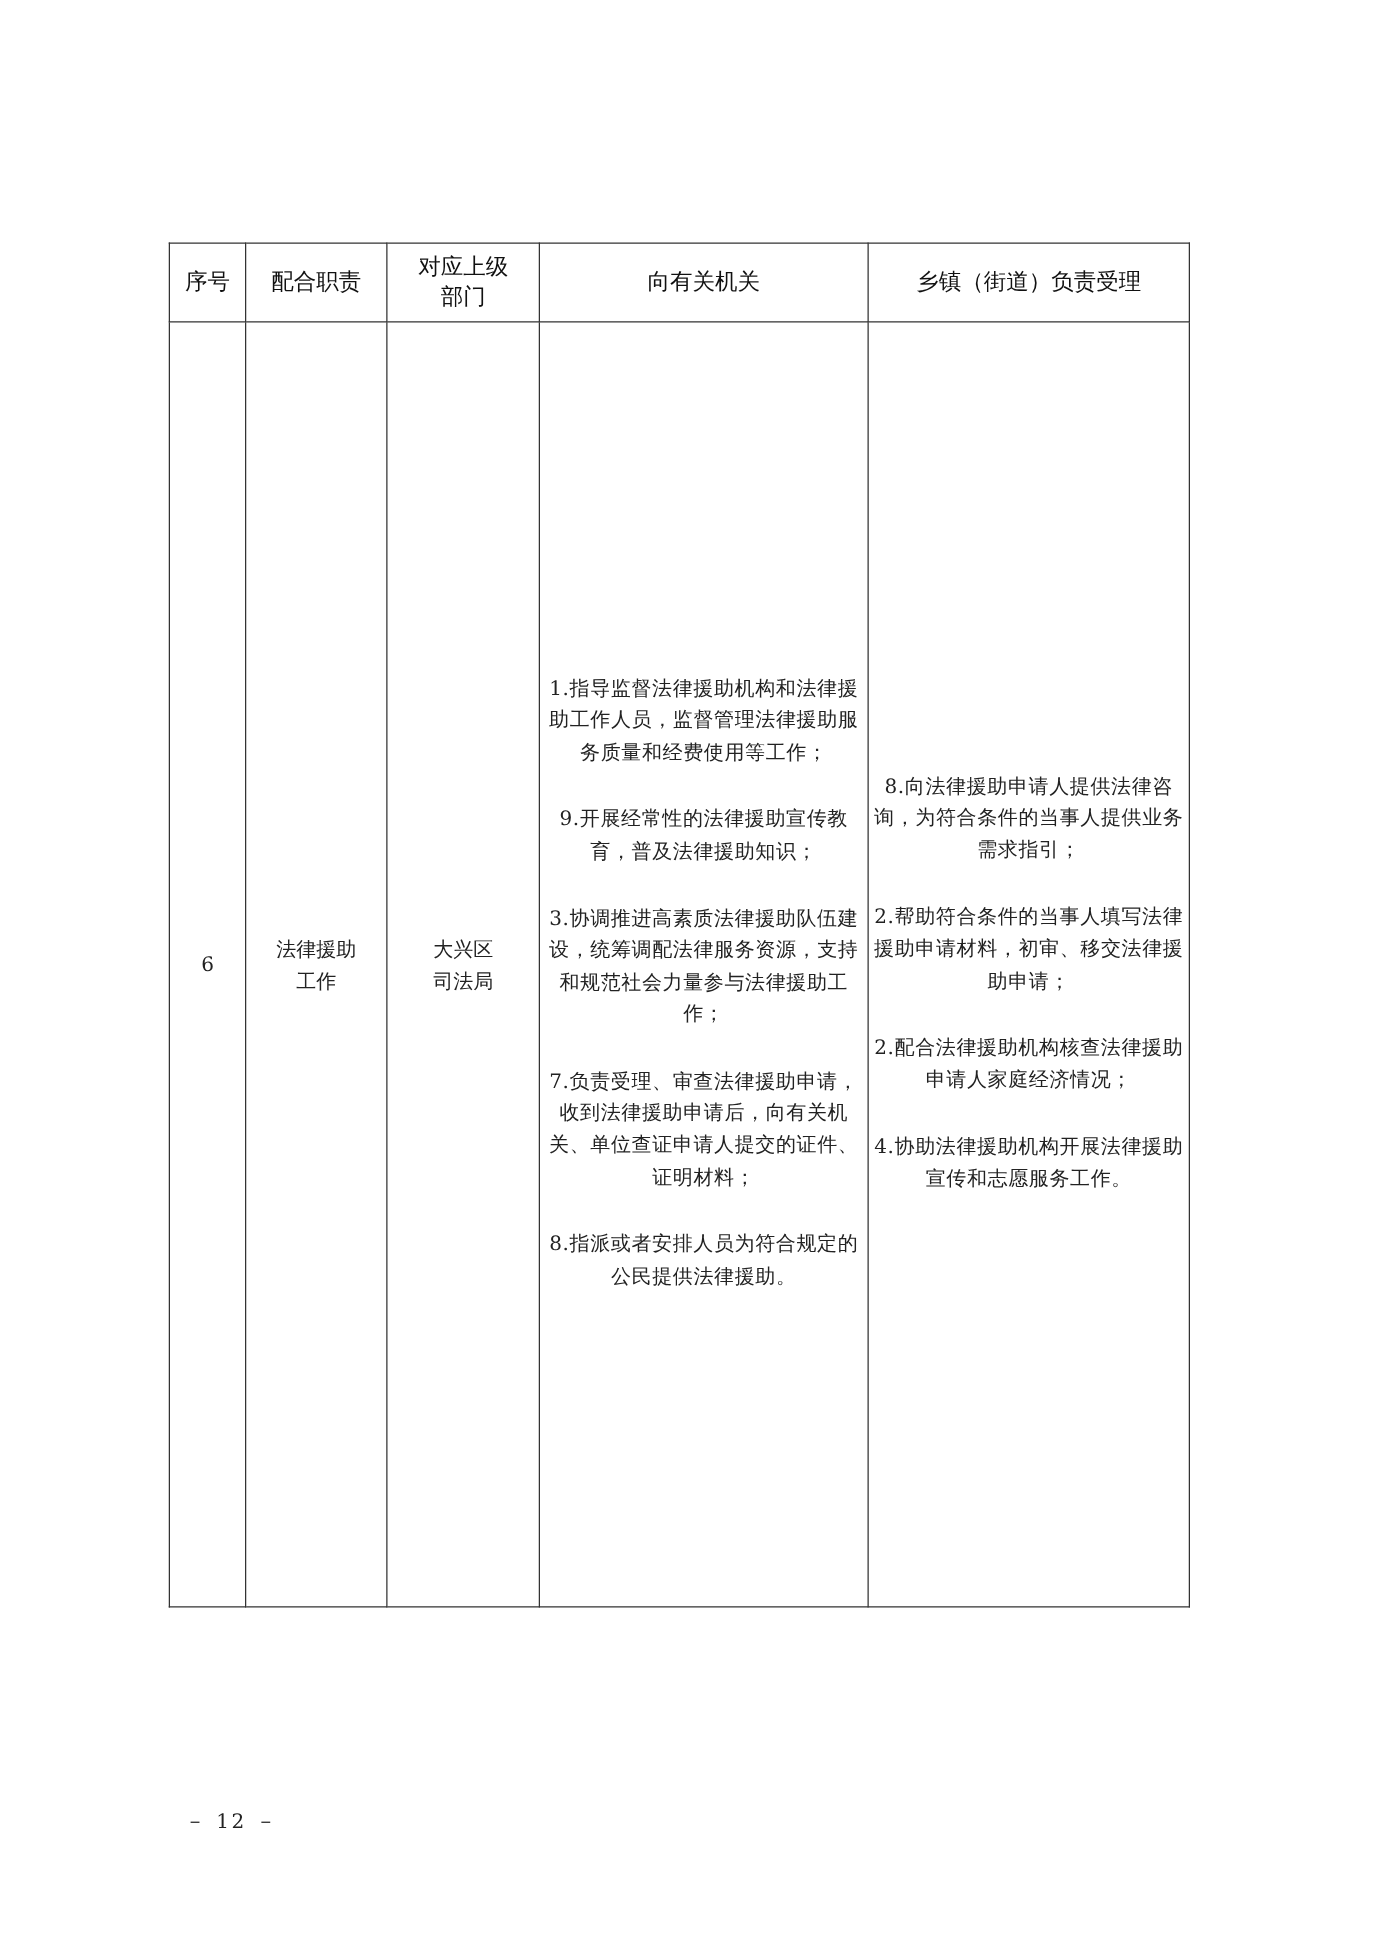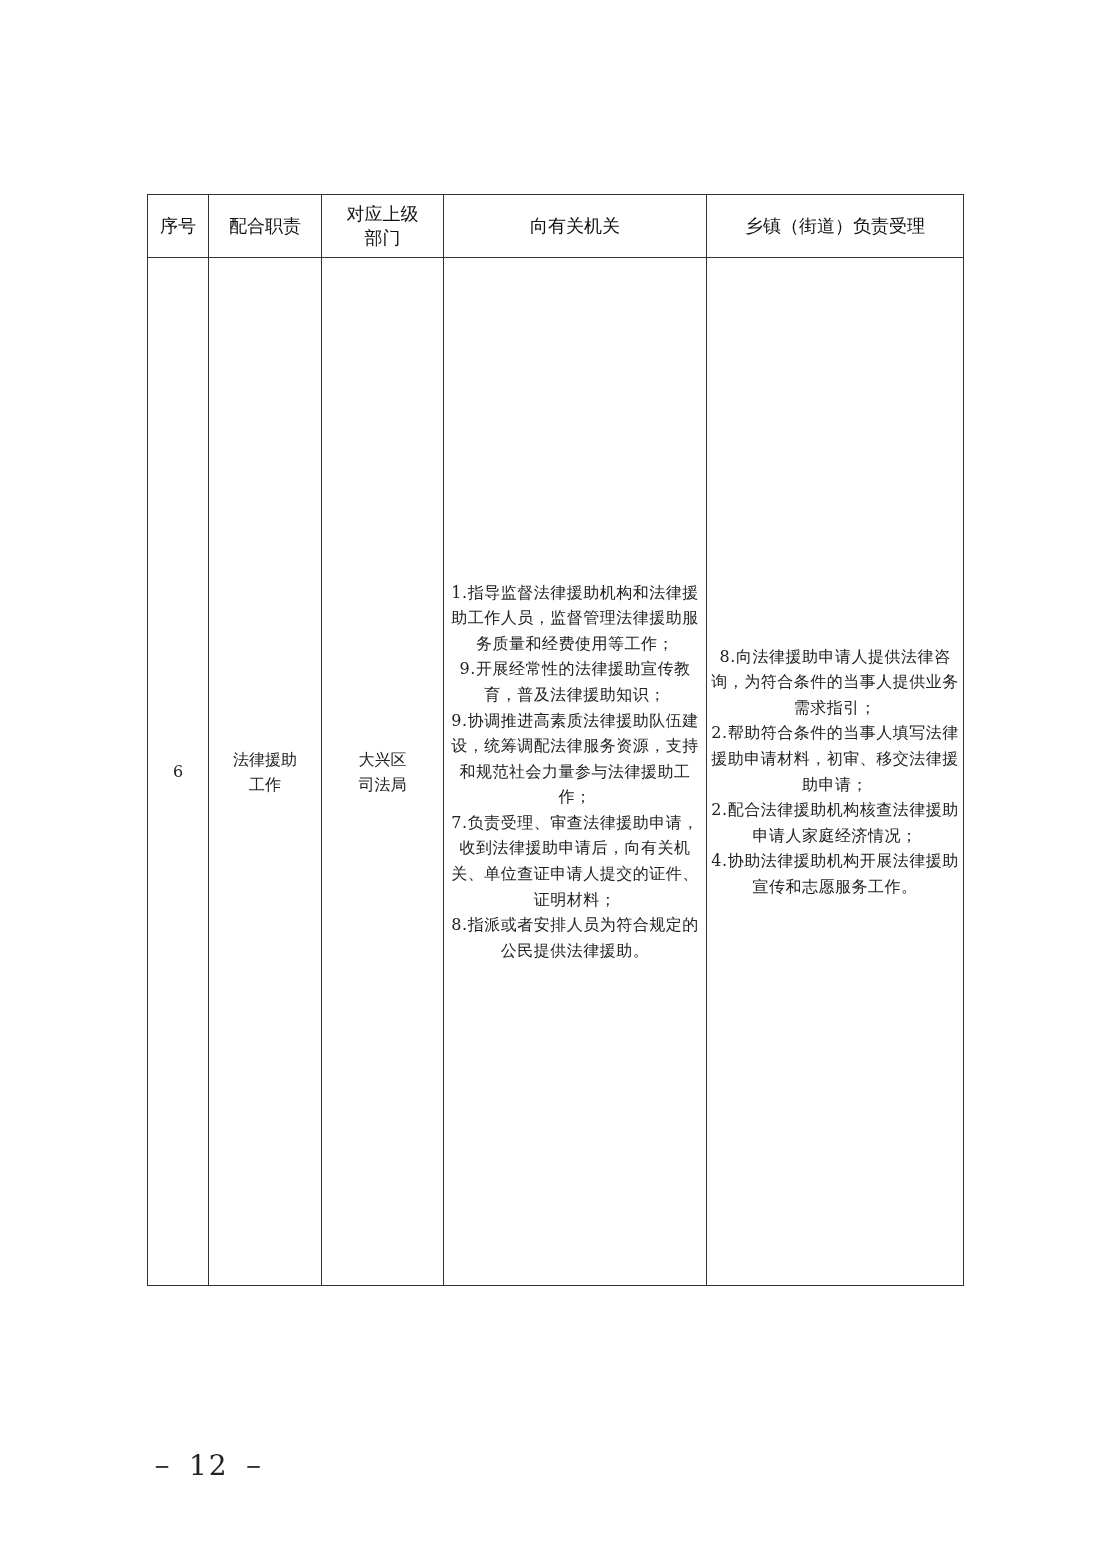--- a/index.html
+++ b/index.html
@@ -1,24 +1,24 @@
 <!DOCTYPE html>
 <html><head>
 <meta charset="utf-8">
 <style>
   html, body { margin:0; padding:0; background:#ffffff; }
   body { width:1102px; height:1559px; position:relative; overflow:hidden; font-family:"DejaVu Sans", sans-serif; color:#1a1a1a; }
-  .tbl { position:absolute; left:147px; top:194px; border-collapse:collapse; table-layout:fixed;padding-left:13px; }
+  .tbl { position:absolute; left:135px; top:194px; border-collapse:collapse; table-layout:fixed;padding-left:13px; }
   .tbl td, .tbl th { border:1.3px solid #333; padding:0; vertical-align:middle; text-align:center; }
   .tbl th { height:62px; font-weight:normal; font-size:18px; line-height:24px; font-family:"DejaVu Sans", sans-serif; color:#111; }
   .tbl td.body { height:1027px; font-family:"DejaVu Serif", serif; font-size:16px; color:#222; }
   .center-text { line-height:25px; }
   .left-text { text-align:left; padding:0 8px 0 10px; line-height:25.6px; font-size:16.2px; letter-spacing:0.5px; }
-  .left-text div { white-space:normal; }
-  .page-num { position:absolute; left:148px; top:1447px; font-family:"DejaVu Serif", serif; font-size:28px; color:#222; letter-spacing:2px; }
+  .left-text div { white-space:normal;margin-top:28px; }
+  .page-num { position:absolute; left:148px; top:1447px; font-family:"DejaVu Serif", serif; font-size:16px; color:#222; letter-spacing:2px; }
 </style>
 </head>
 <body>
 
 <table class="tbl">
   <colgroup>
     <col style="width:61px">
     <col style="width:113px">
     <col style="width:122px">
     <col style="width:263px">
@@ -45,21 +45,21 @@
         <div>法律援助</div>
         <div>工作</div>
       </td>
       <td class="body center-text">
         <div>大兴区</div>
         <div>司法局</div>
       </td>
       <td class="body left-text">
         <div>1.指导监督法律援助机构和法律援助工作人员，监督管理法律援助服务质量和经费使用等工作；</div>
         <div>9.开展经常性的法律援助宣传教育，普及法律援助知识；</div>
-        <div>9.协调推进高素质法律援助队伍建设，统筹调配法律服务资源，支持和规范社会力量参与法律援助工作；</div>
+        <div>3.协调推进高素质法律援助队伍建设，统筹调配法律服务资源，支持和规范社会力量参与法律援助工作；</div>
         <div>7.负责受理、审查法律援助申请，收到法律援助申请后，向有关机关、单位查证申请人提交的证件、证明材料；</div>
         <div>8.指派或者安排人员为符合规定的公民提供法律援助。</div>
       </td>
       <td class="body left-text">
         <div>8.向法律援助申请人提供法律咨询，为符合条件的当事人提供业务需求指引；</div>
         <div>2.帮助符合条件的当事人填写法律援助申请材料，初审、移交法律援助申请；</div>
         <div>2.配合法律援助机构核查法律援助申请人家庭经济情况；</div>
         <div>4.协助法律援助机构开展法律援助宣传和志愿服务工作。</div>
       </td>
     </tr>

